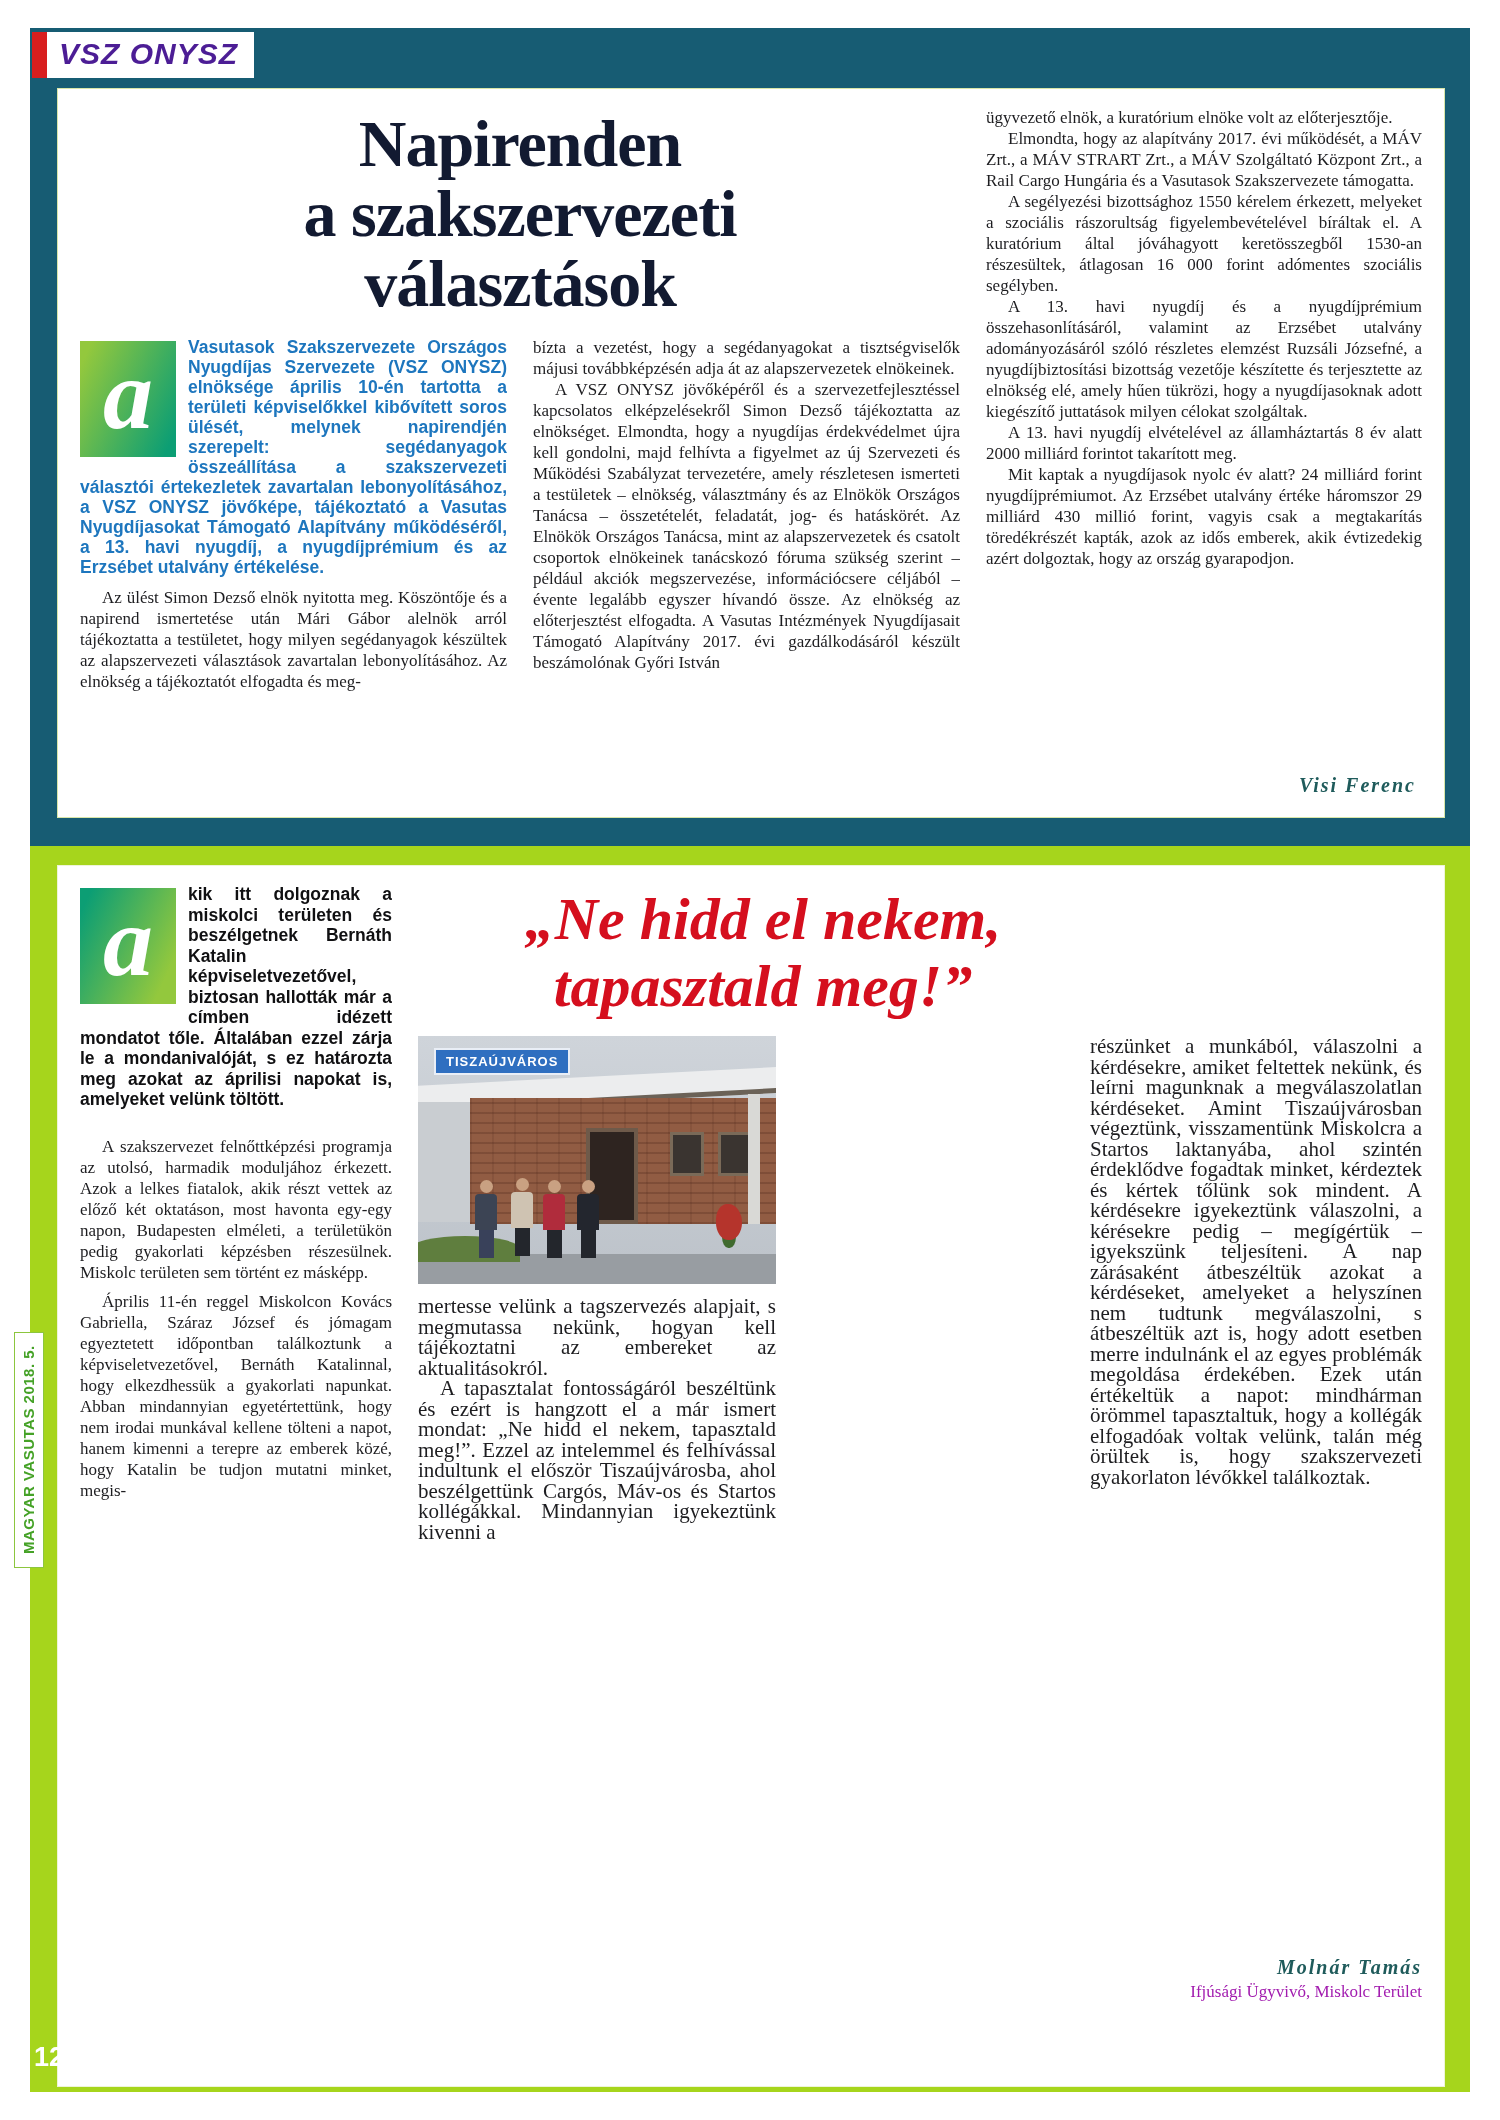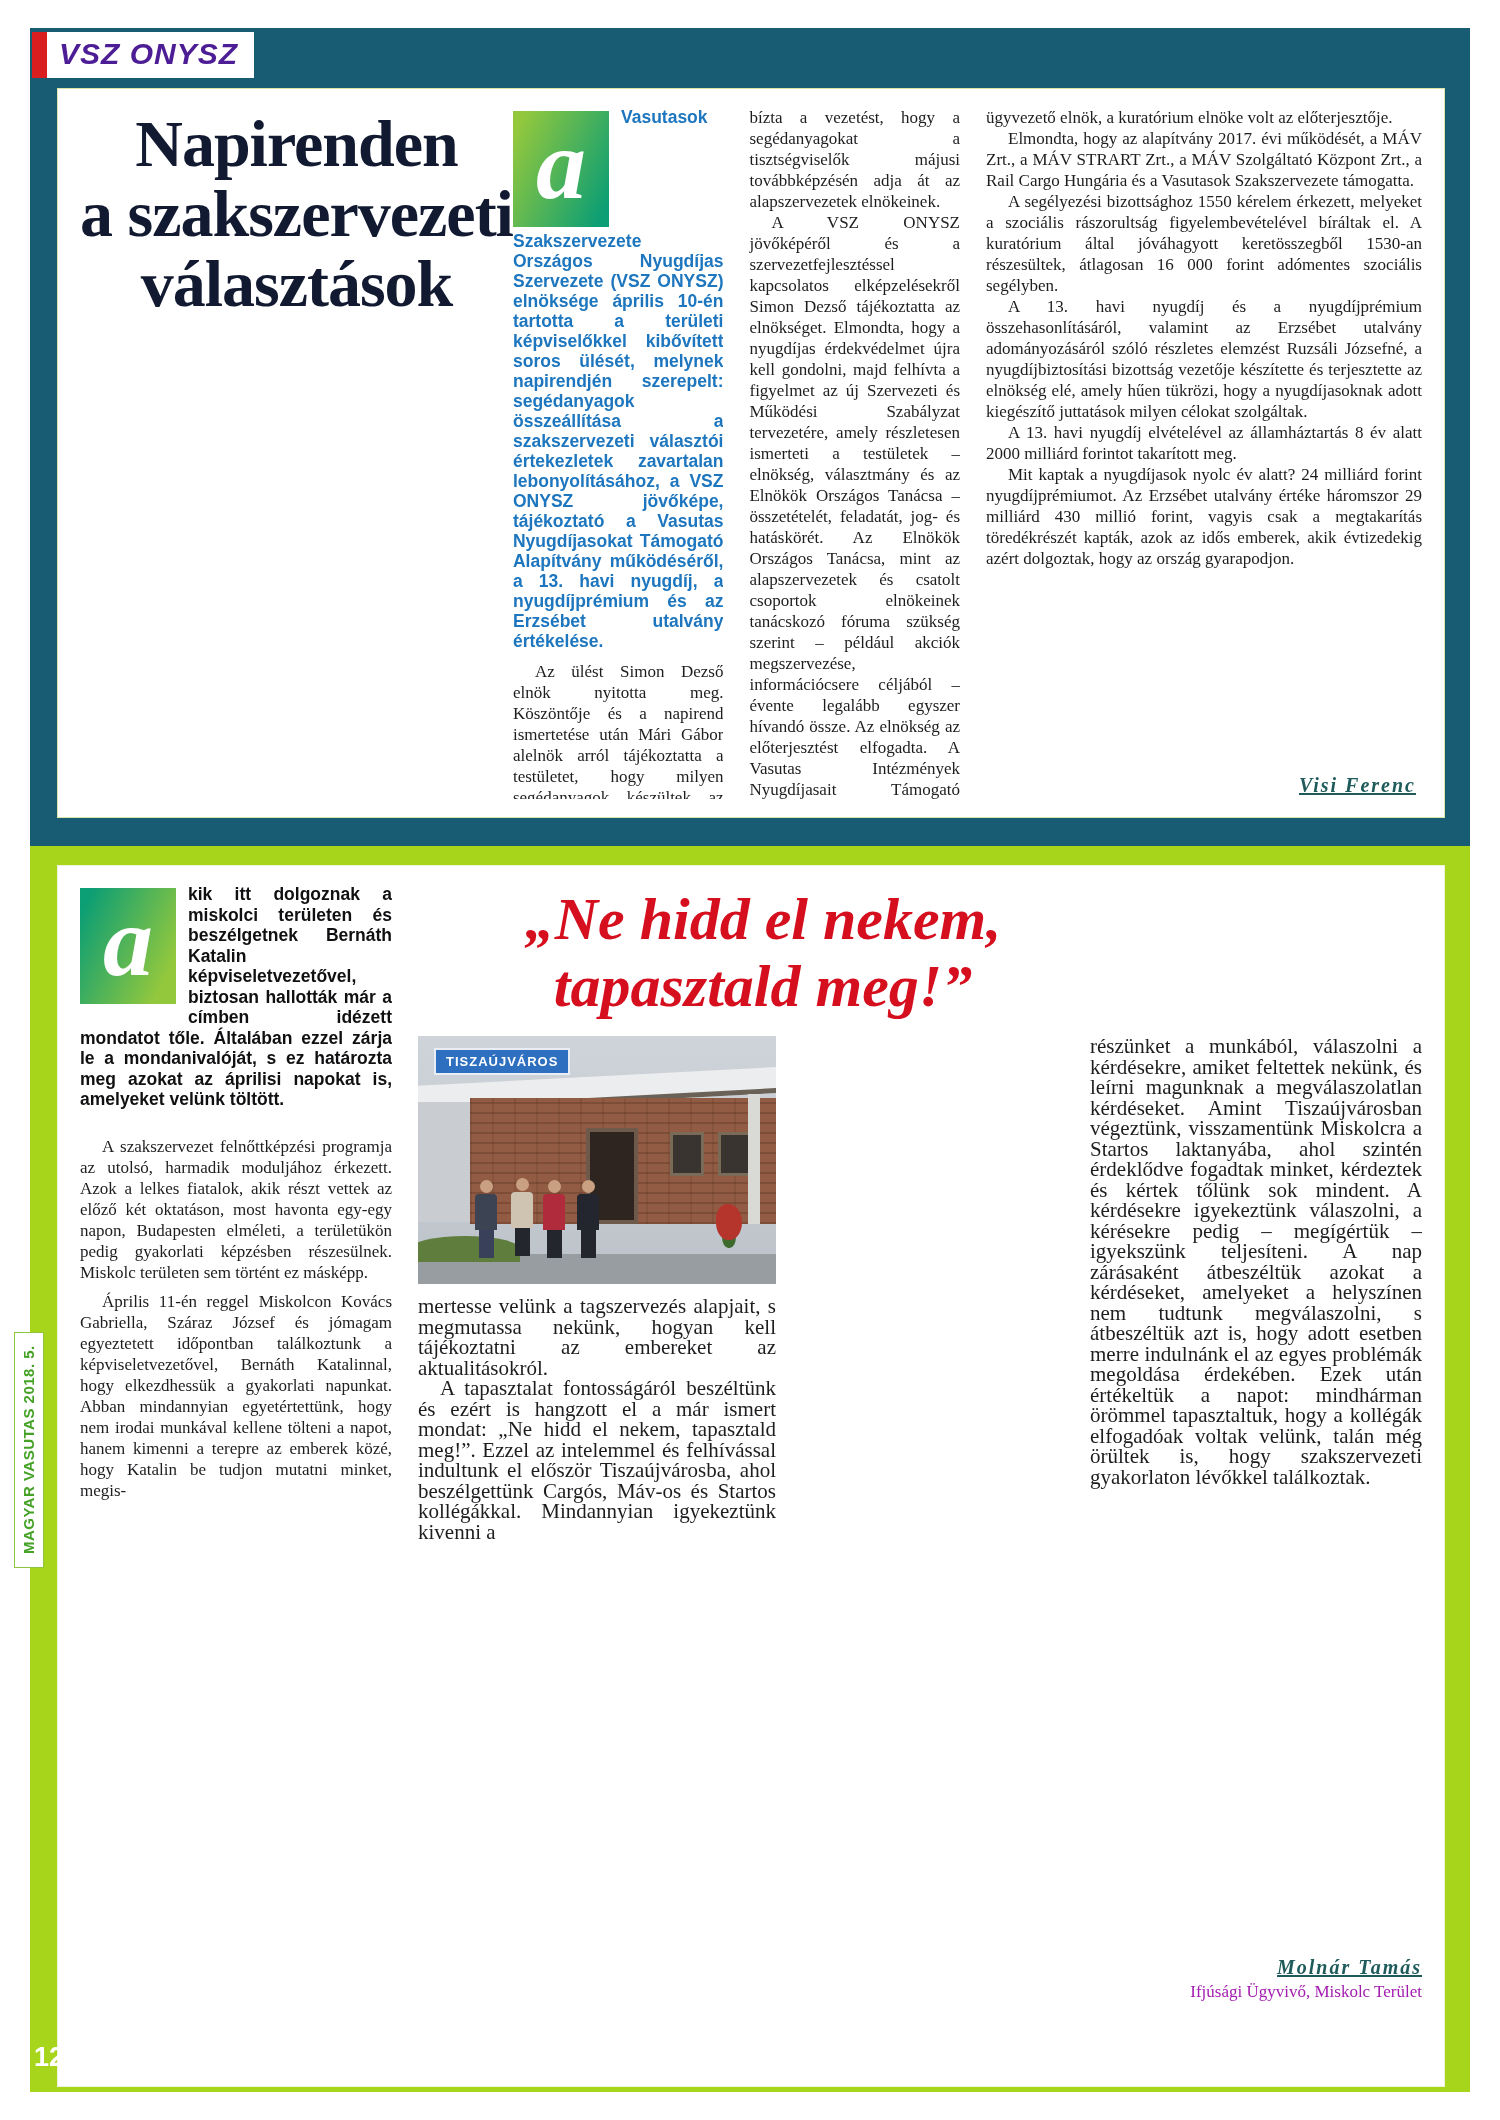--- a/index.html
+++ b/index.html
@@ -5,33 +5,33 @@
 *{margin:0;padding:0;box-sizing:border-box}
 html,body{width:1500px;height:2120px}
 body{position:relative;background:#fff;overflow:hidden;font-family:"Liberation Serif",serif}
 .bg-top{position:absolute;left:30px;top:28px;width:1440px;height:818px;background:#175C73}
 .bg-bottom{position:absolute;left:30px;top:846px;width:1440px;height:1246px;background:#A6D51C}
 .header-tag{position:absolute;left:32px;top:32px;display:flex;align-items:stretch;z-index:6}
 .tag-block{width:15px;background:#D81E1E}
 .tag-text{background:#fff;color:#4c1d95;font:bold italic 30px/1 "Liberation Sans",sans-serif;padding:7px 16px 9px 12px;letter-spacing:1px}
 .box{position:absolute;background:#fff;z-index:2}
 .box-top{left:57px;top:88px;width:1388px;height:730px;padding:18px 22px;display:flex;gap:26px;border:1px solid #d9e6a8}
-.a1-left{width:880px;display:flex;flex-direction:row}
+.a1-left{width:880px;display:flex;flex-direction:column}
 .a1-title{font:bold 66px/1.06 "Liberation Serif",serif;color:#121A31;text-align:center;letter-spacing:-1px;margin:2px 0 18px}
 .a1-title span{display:block}
 .a1-cols{display:flex;gap:26px;flex:1;min-height:0}
 .col{flex:1;overflow:hidden}
 .col p{font-size:17px;line-height:21px;text-align:justify;color:#1d1d20}
 p.ind{text-indent:22px}
 .lead{font:bold 17.5px/20px "Liberation Sans",sans-serif;color:#1D76BE;text-align:justify;margin-bottom:10px}
 .lead-dark{color:#101012;line-height:20.5px;margin-bottom:0}
 .dropcap{float:left;width:96px;height:116px;margin:4px 12px 4px 0;background:linear-gradient(115deg,#93C83D 8%,#0C9E74 92%);color:#fff;font:bold italic 100px/108px "Liberation Serif",serif;text-align:center}
 .dropcap2{background:linear-gradient(115deg,#0C9E74 8%,#93C83D 85%)}
 .a1-col3{display:flex;flex-direction:column}
-.signature{font:bold italic 20px/1.2 "Liberation Serif",serif;color:#1F5B5B;letter-spacing:2px;text-align:right;text-decoration:underline}
+.signature{font:bold italic 20px/1.2 "Liberation Serif",serif;color:#1F5B5B;letter-spacing:2px;text-align:right;}
 .a1-col3 .signature{margin-top:auto;padding:8px 6px 2px 0}
 .box-bottom{left:57px;top:865px;width:1388px;height:1222px;padding:18px 22px;display:flex;gap:26px;border:1px solid #eef4d8}
 .a2-col1{flex:none;width:312px}
 .a2-col1 p{margin-top:8px}
 .a2-col1 p.first{margin-top:26px}
 .a2-right{flex:1;display:flex;flex-direction:column;overflow:hidden}
 .a2-title{width:690px;text-align:center;font:bold italic 60px/1.12 "Liberation Serif",serif;color:#D50F1E;margin:2px 0 16px}
 .a2-title span{display:block}
 .a2-row{display:flex;justify-content:space-between;flex:1;min-height:0}
 .a2-mid{flex:none;width:358px;overflow:hidden}

